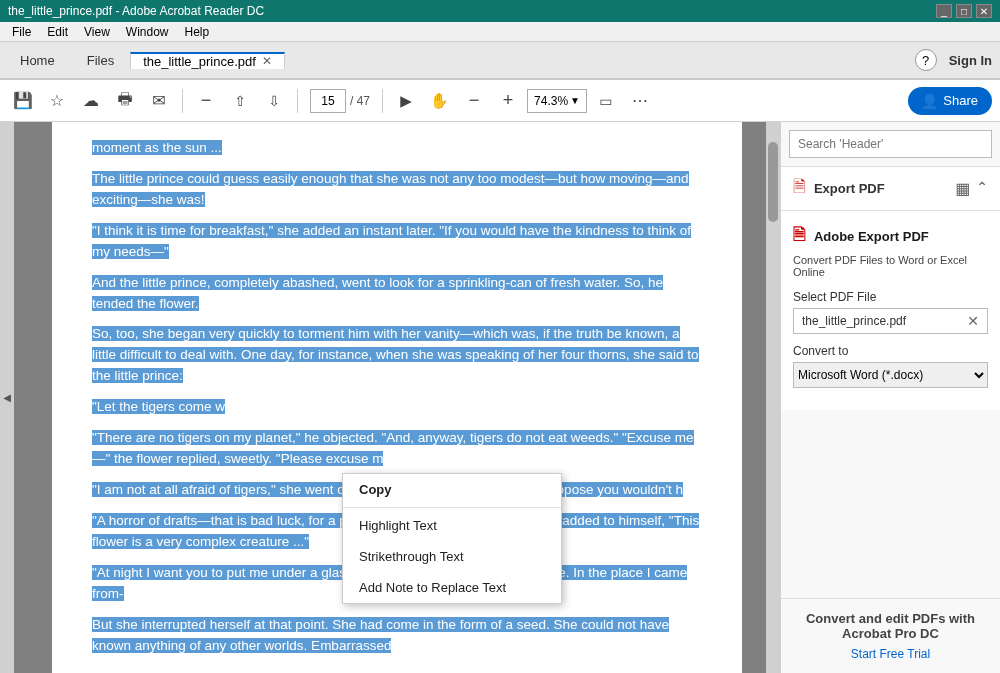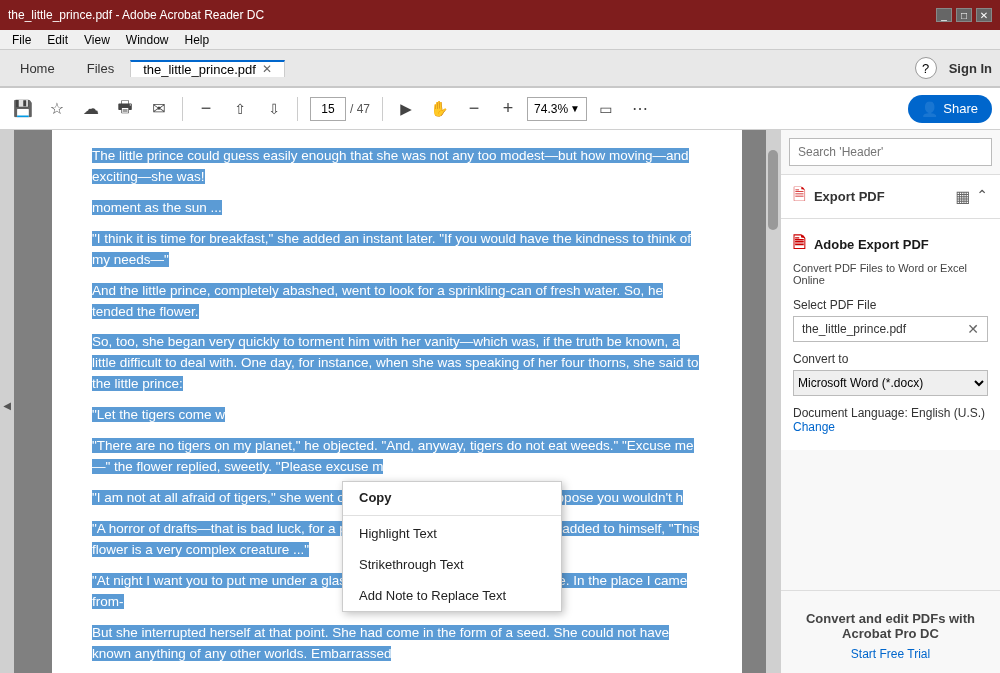--- a/index.html
+++ b/index.html
@@ -1,22 +1,22 @@
 <!DOCTYPE html>
 <html><head>
   <meta charset="utf-8">
   <style>
     * { margin: 0; padding: 0; box-sizing: border-box; }
     body { width: 1000px; height: 673px; overflow: hidden; font-family: Arial, sans-serif; font-size: 13px; background: #f0f0f0; }
 
     
     .title-bar {
-      background: #7f1d1d;
+      background: #0f766e;
       color: #fff;
-      height: 30px;
+      height: 22px;
       display: flex;
       align-items: center;
       padding: 0 8px;
       font-size: 12px;
       justify-content: space-between;
     }
     .title-bar-controls { display: flex; gap: 4px; }
     .title-bar-btn { width: 16px; height: 14px; background: #666; border: 1px solid #888; font-size: 10px; color: #fff; display: flex; align-items: center; justify-content: center; cursor: pointer; }
 
     
@@ -191,21 +191,21 @@
     .panel-select {
       width: 100%;
       height: 26px;
       border: 1px solid #bbb;
       font-size: 12px;
       margin-bottom: 10px;
       appearance: auto;
     }
     .panel-lang { font-size: 12px; color: #333; margin-bottom: 4px; }
     .panel-lang a { color: #0066cc; text-decoration: none; }
-    .panel-promo { padding: 20px; border-top: 1px solid #ddd; font-size: 12px; text-align: center; color: #444; }
+    .panel-promo { padding: 12px; border-top: 1px solid #ddd; font-size: 12px; text-align: center; color: #444; }
     .panel-promo a { color: #0066cc; text-decoration: none; }
     .panel-promo-title { font-weight: bold; font-size: 13px; margin-bottom: 6px; }
     .copy-icon { font-size: 16px; cursor: pointer; color: #666; }
 
     
     .left-tab {
       width: 14px;
       background: #d0d0d0;
       display: flex;
       align-items: center;
@@ -283,22 +283,22 @@
   </button>
 </div>
 
 <div class="main-layout">
 
   <div class="left-tab">◀</div>
 
   <div class="pdf-area">
     <div class="pdf-page">
       <div class="pdf-text">
+        <p><span class="text-selected">moment as the sun ...</span></p>
         <p><span class="text-selected">The little prince could guess easily enough that she was not any too modest—but how moving—and exciting—she was!</span></p>
-        <p><span class="text-selected">moment as the sun ...</span></p>
         <p><span class="text-selected">"I think it is time for breakfast," she added an instant later. "If you would have the kindness to think of my needs—"</span></p>
         <p><span class="text-selected">And the little prince, completely abashed, went to look for a sprinkling-can of fresh water. So, he tended the flower.</span></p>
         <p><span class="text-selected">So, too, she began very quickly to torment him with her vanity—which was, if the truth be known, a little difficult to deal with. One day, for instance, when she was speaking of her four thorns, she said to the little prince:</span></p>
         <p><span class="text-selected">"Let the tigers come w</span></p>
         <p><span class="text-selected">"There are no tigers on my planet," he objected. "And, anyway, tigers do not eat weeds." "Excuse me—" the flower replied, sweetly. "Please excuse m</span></p>
         <p><span class="text-selected">"I am not at all afraid of tigers," she went on, "but I have a horror of drafts. I suppose you wouldn't h</span></p>
         <p><span class="text-selected">"A horror of drafts—that is bad luck, for a plant," remarked the little prince, and added to himself, "This flower is a very complex creature ..."</span></p>
         <p><span class="text-selected">"At night I want you to put me under a glass globe. It is very cold where you live. In the place I came from-</span></p>
         <p><span class="text-selected">But she interrupted herself at that point. She had come in the form of a seed. She could not have known anything of any other worlds. Embarrassed</span></p>
       </div>
@@ -341,25 +341,20 @@
         <div class="panel-sub">Convert PDF Files to Word or Excel Online</div>
         <div class="panel-label">Select PDF File</div>
         <div class="panel-file-row">
           <span class="panel-file-name">the_little_prince.pdf</span>
           <span class="panel-file-x">✕</span>
         </div>
         <div class="panel-label">Convert to</div>
         <select class="panel-select">
           <option>Microsoft Word (*.docx)</option>
         </select>
-        <div class="panel-lang">
-          <span>Document Language:</span>
-          <span>English (U.S.)</span>
-          <a href="#">Change</a>
-        </div>
       </div>
     </div>
 
     <div style="flex:1;"></div>
     <div class="panel-promo">
       <div class="panel-promo-title">Convert and edit PDFs with Acrobat Pro DC</div>
       <a href="#">Start Free Trial</a>
     </div>
   </div>
 </div>

